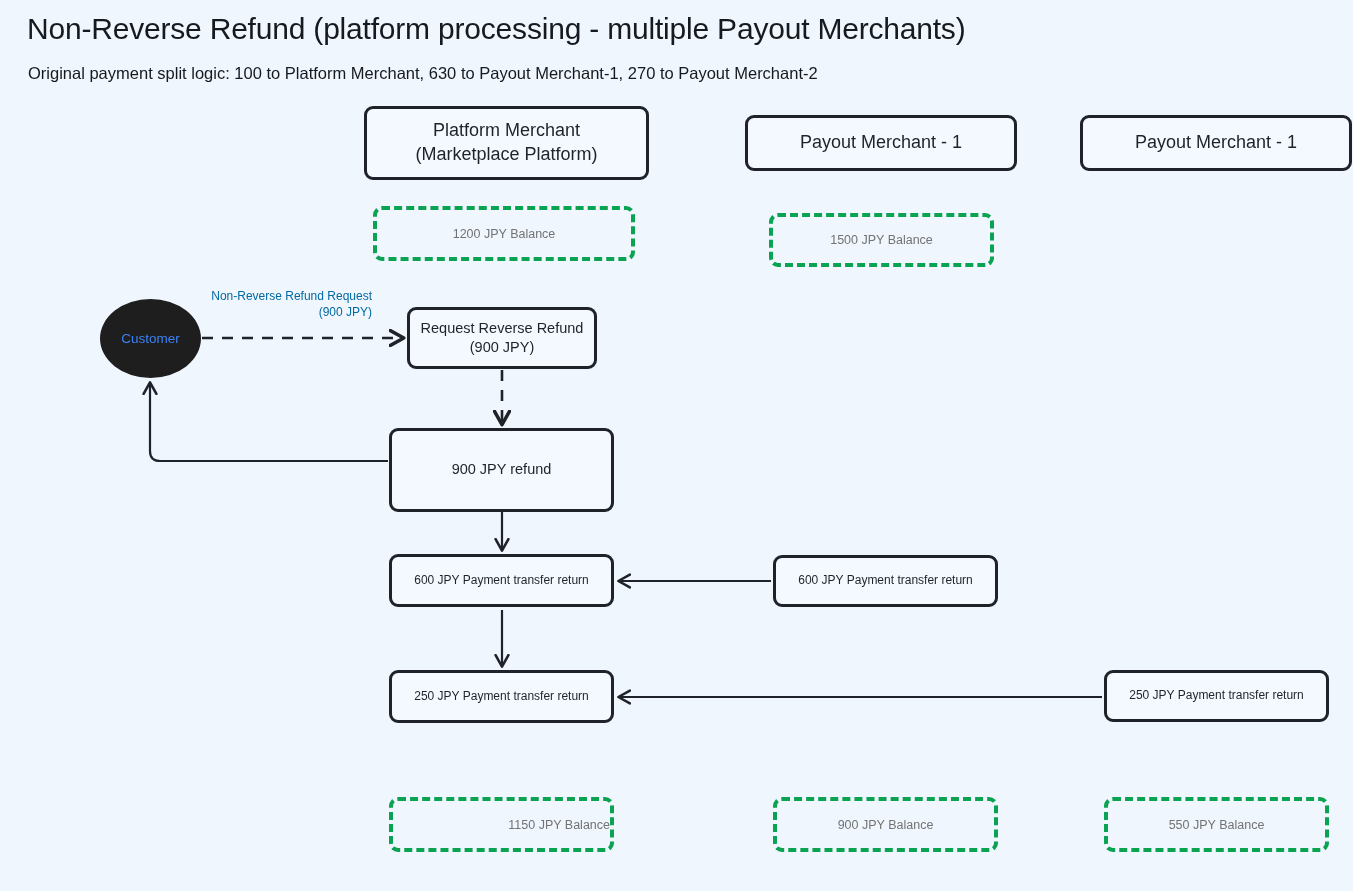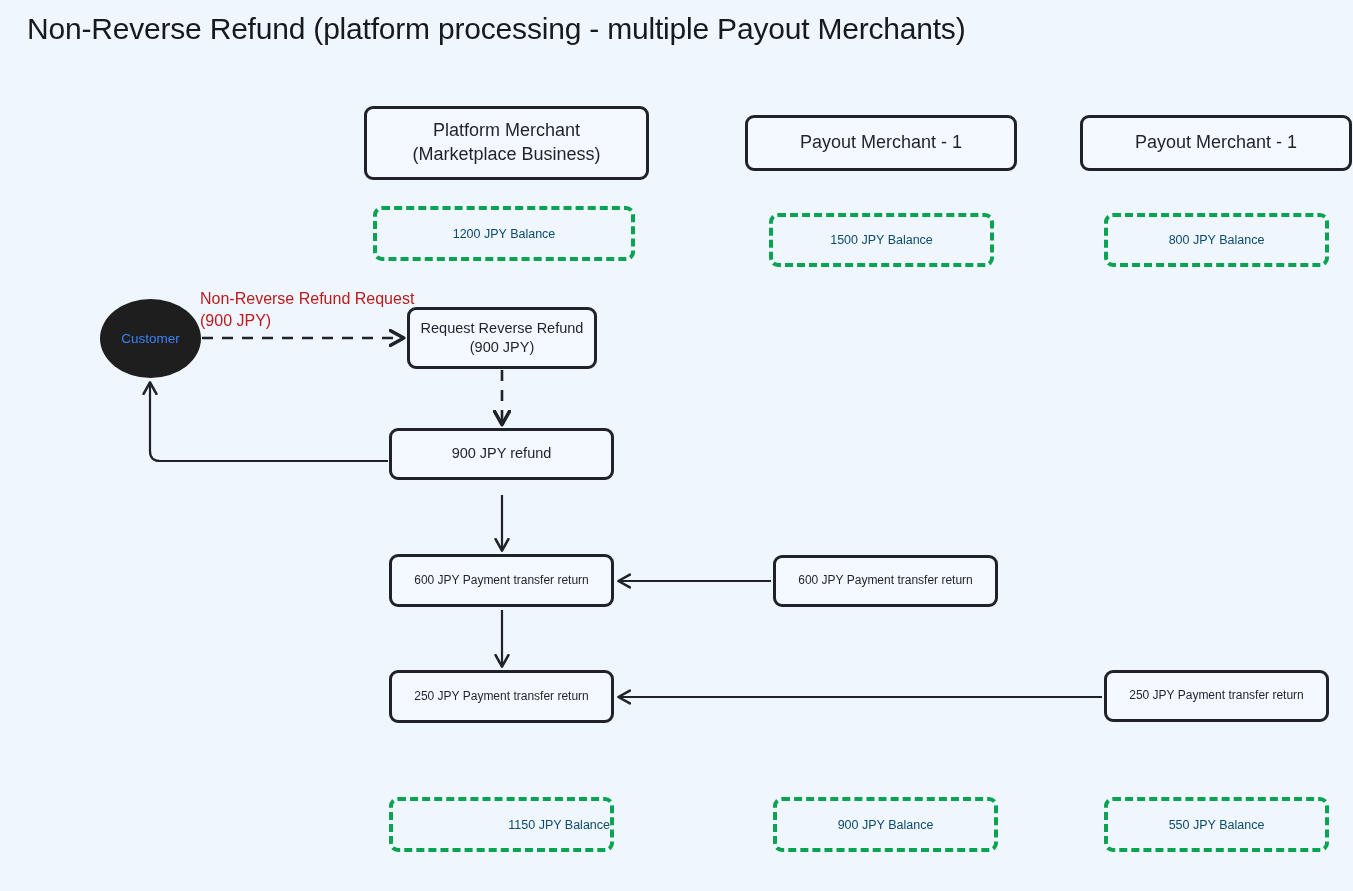--- a/index.html
+++ b/index.html
@@ -66,50 +66,51 @@
     position: absolute;
     box-sizing: border-box;
     display: flex;
     align-items: center;
     justify-content: center;
     text-align: center;
     background: transparent;
     border: 4px dashed #0aa351;
     border-radius: 9px;
     font-size: 12.5px;
-    color: #0c4a6e;
+    color: #737373;
   }
   .actor {
     position: absolute;
     box-sizing: border-box;
     display: flex;
     align-items: center;
     justify-content: center;
     background: #1e1e1e;
     border: 2px solid #1e1e1e;
     border-radius: 50%;
     color: #3b82f6;
     font-size: 13.5px;
     text-align: center;
   }
   .edge-label {
     position: absolute;
-    text-align: left;
-    font-size: 16px;
-    color: #b91c1c;
+    text-align: right;
+    font-size: 12px;
+    color: #0369a1;
     line-height: 1.35;
     white-space: nowrap;
   }
 </style>
 </head>
 <body>
 
 <div id="canvas">
 
   <div class="page-title">Non-Reverse Refund (platform processing - multiple Payout Merchants)</div>
+  <div class="page-subtitle">Original payment split logic: 100 to Platform Merchant, 630 to Payout Merchant-1, 270 to Payout Merchant-2</div>
 
   <svg id="edges" viewBox="0 0 1353 891">
     <defs>
       <marker id="arrow-solid" viewBox="0 0 12 12" refX="9.5" refY="6" markerWidth="7" markerHeight="7" orient="auto-start-reverse">
         <path d="M 1 1 L 10 6 L 1 11" fill="none" stroke="#1f2329" stroke-width="2" stroke-linecap="round" stroke-linejoin="round"></path>
       </marker>
       <marker id="arrow-dashed" viewBox="0 0 12 12" refX="9.5" refY="6" markerWidth="7" markerHeight="7" orient="auto-start-reverse">
         <path d="M 1 1 L 10 6 L 1 11" fill="none" stroke="#1f2329" stroke-width="2.3" stroke-linecap="round" stroke-linejoin="round"></path>
       </marker>
     </defs>
@@ -125,61 +126,58 @@
     <path d="M 752 581 L 600 581" fill="none" stroke="#1f2329" stroke-width="2.2" marker-end="url(#arrow-solid)"></path>
 
     <path d="M 483 610 L 483 666" fill="none" stroke="#1f2329" stroke-width="2.2" marker-end="url(#arrow-solid)"></path>
 
     <path d="M 1083 697 L 600 697" fill="none" stroke="#1f2329" stroke-width="2.2" marker-end="url(#arrow-solid)"></path>
   </svg>
 
   <div class="node big-label" style="left:345px; top:106px; width:285px; height:74px;">
     <div>
       <div>Platform Merchant</div>
-      <div>(Marketplace Business)</div>
+      <div>(Marketplace Platform)</div>
     </div>
   </div>
 
   <div class="node big-label" style="left:726px; top:115px; width:272px; height:56px;">
     <span>Payout Merchant - 1</span>
   </div>
 
   <div class="node big-label" style="left:1061px; top:115px; width:272px; height:56px;">
     <span>Payout Merchant - 1</span>
   </div>
 
   <div class="balance" style="left:354px; top:206px; width:262px; height:55px;">
     <span>1200 JPY Balance</span>
   </div>
 
   <div class="balance" style="left:750px; top:213px; width:225px; height:54px;">
     <span>1500 JPY Balance</span>
   </div>
 
-  <div class="balance" style="left:1085px; top:213px; width:225px; height:54px;">
-    <span>800 JPY Balance</span>
-  </div>
 
   <div class="actor" style="left:81px; top:299px; width:101px; height:79px;">
     <span>Customer</span>
   </div>
 
   <div class="edge-label" style="left:181px; top:288px; width:172px;">
     <div>Non-Reverse Refund Request</div>
     <div>(900 JPY)</div>
   </div>
 
   <div class="node mid-label" style="left:388px; top:307px; width:190px; height:62px;">
     <div>
       <div>Request Reverse Refund</div>
       <div>(900 JPY)</div>
     </div>
   </div>
 
-  <div class="node mid-label" style="left:370px; top:428px; width:225px; height:52px;">
+  <div class="node mid-label" style="left:370px; top:428px; width:225px; height:84px;">
     <span>900 JPY refund</span>
   </div>
 
   <div class="node small-label" style="left:370px; top:554px; width:225px; height:53px;">
     <span>600 JPY Payment transfer return</span>
   </div>
 
   <div class="node small-label" style="left:754px; top:555px; width:225px; height:52px;">
     <span>600 JPY Payment transfer return</span>
   </div>

